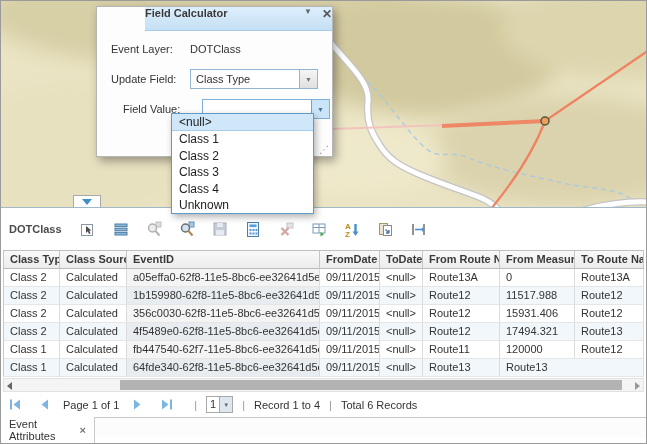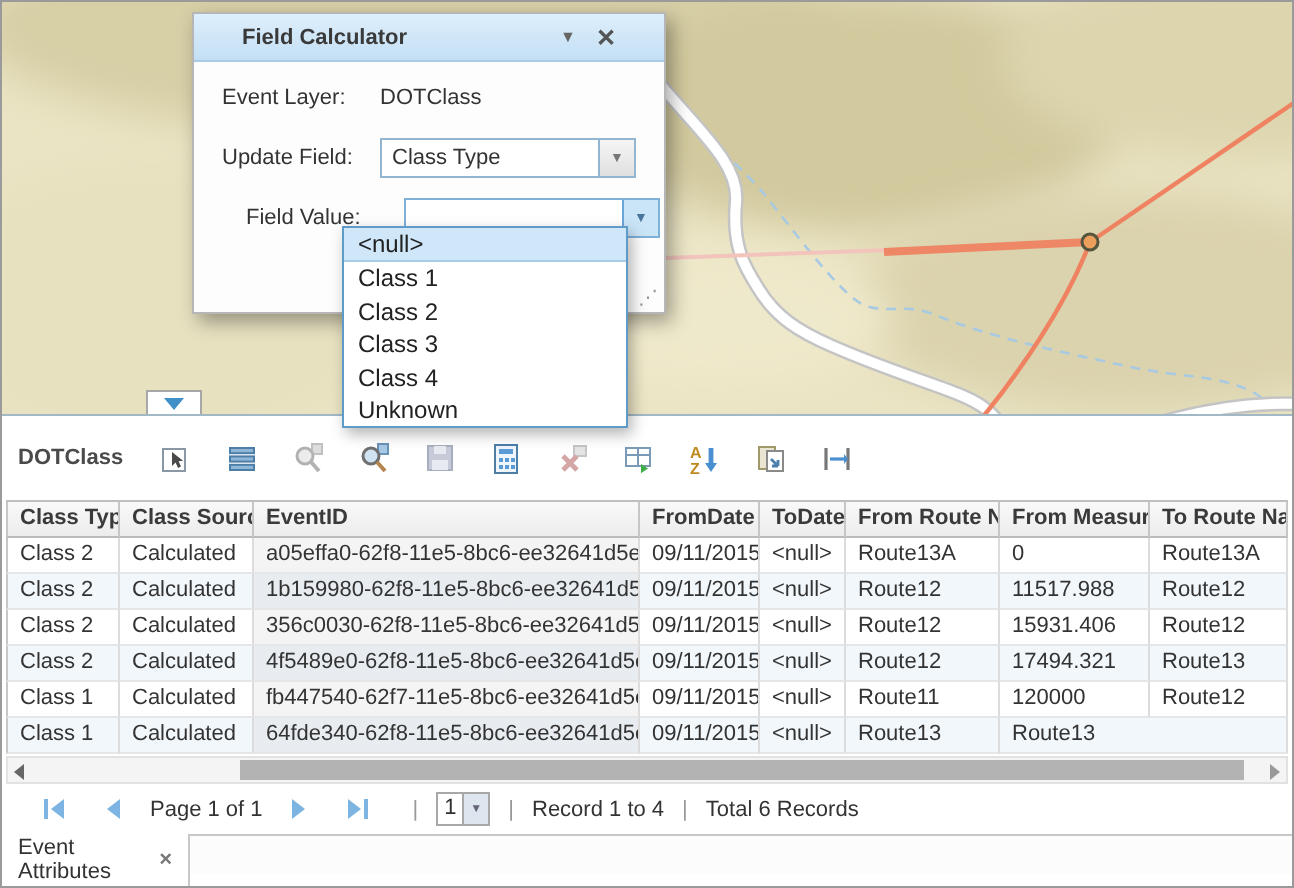--- a/index.html
+++ b/index.html
@@ -12,21 +12,21 @@
   .map svg{display:block;}
   .map-collapse-tab{position:absolute;left:72px;top:194px;width:26px;height:12px;background:#fff;
        border:1px solid #a8a8a8;border-bottom:none;display:flex;align-items:center;justify-content:center;z-index:5;}
   .map-collapse-tab .tri{width:0;height:0;border-left:5px solid transparent;border-right:5px solid transparent;
        border-top:6px solid #3f8fc9;}
 
   
   .dialog{position:absolute;left:95px;top:5px;width:235px;height:149px;background:#fdfdfd;
        border:1px solid #b6b6b6;box-shadow:3px 4px 9px rgba(0,0,0,.35);z-index:40;}
   .dlg-title{height:23px;background:linear-gradient(#ddeffc,#c4dff4);border-bottom:1px solid #a9cbe8;
-       display:flex;align-items:center;padding:0 24px;font-weight:bold;color:#3a3a3a;}
+       display:flex;align-items:flex-start;padding:0 0;font-weight:bold;color:#3a3a3a;margin-left:48px;}
   .dlg-caret{margin-left:auto;color:#666;font-size:8px;cursor:pointer;}
   .dlg-close{margin-left:10px;color:#555;font-weight:bold;font-size:12px;cursor:pointer;}
   .dlg-row{position:absolute;left:14px;display:flex;align-items:center;width:207px;}
   .dlg-label{width:79px;flex:none;color:#333;}
   .combo{flex:1;height:20px;border:1px solid #92b5d2;background:#fff;display:flex;box-sizing:border-box;}
   .combo-text{flex:1;padding:3px 5px;white-space:nowrap;overflow:hidden;}
   .combo-btn{width:17px;flex:none;border-left:1px solid #92b5d2;background:linear-gradient(#f5f5f5,#e0e0e0);
        display:flex;align-items:center;justify-content:center;color:#777;font-size:7px;}
   .combo-btn.active{background:#cbe5f8;border-left:1px solid #6aa5d8;color:#49749c;}
   .grip{position:absolute;right:3px;bottom:1px;color:#999;font-size:10px;line-height:10px;}
@@ -57,21 +57,21 @@
   .grid-header .cell.h:first-child,.trow .cell:first-child{border-left:1px solid #c6c6c6;}
 
   .hscroll{height:14px;flex:none;position:relative;margin:1px 2px 0 2px;background:#f4f4f4;
        border:1px solid #e2e2e2;box-sizing:border-box;}
   .hthumb{position:absolute;left:116px;width:502px;top:1px;bottom:1px;background:#b3b3b3;}
   .harrow-l{position:absolute;left:3px;top:3px;width:0;height:0;border-top:4px solid transparent;
        border-bottom:4px solid transparent;border-right:5px solid #666;}
   .harrow-r{position:absolute;right:3px;top:3px;width:0;height:0;border-top:4px solid transparent;
        border-bottom:4px solid transparent;border-left:5px solid #999;}
 
-  .pager{flex:1;display:flex;align-items:center;padding-left:20px;color:#333;}
+  .pager{flex:1;display:flex;align-items:center;padding-left:8px;color:#333;}
   .pg-ic{width:13px;height:13px;flex:none;}
   .pg-first{margin-right:16px;} .pg-prev{margin-right:12px;} .pg-next{margin-left:12px;margin-right:16px;} .pg-last{margin-right:12px;}
   .pg-sep{color:#999;margin:0 9px;}
   .pg-combo{width:27px;height:17px;border:1px solid #a8a8a8;background:#fff;display:flex;box-sizing:border-box;}
   .pg-combo .v{flex:1;text-align:center;line-height:15px;}
   .pg-combo .b{width:12px;flex:none;background:#dde6ee;border-left:1px solid #a8a8a8;color:#667;
        font-size:6px;display:flex;align-items:center;justify-content:center;}
 
   
   .tabbar{height:20px;flex:none;position:relative;background:#fcfcfc;border-top:1px solid #c8c8c8;box-sizing:border-box;}

